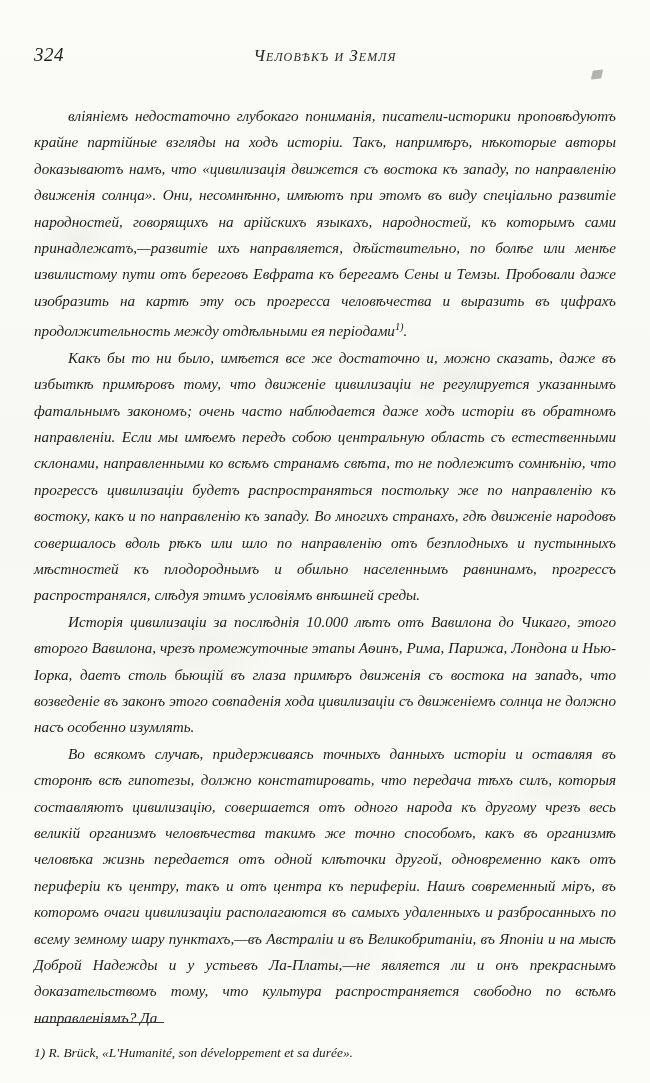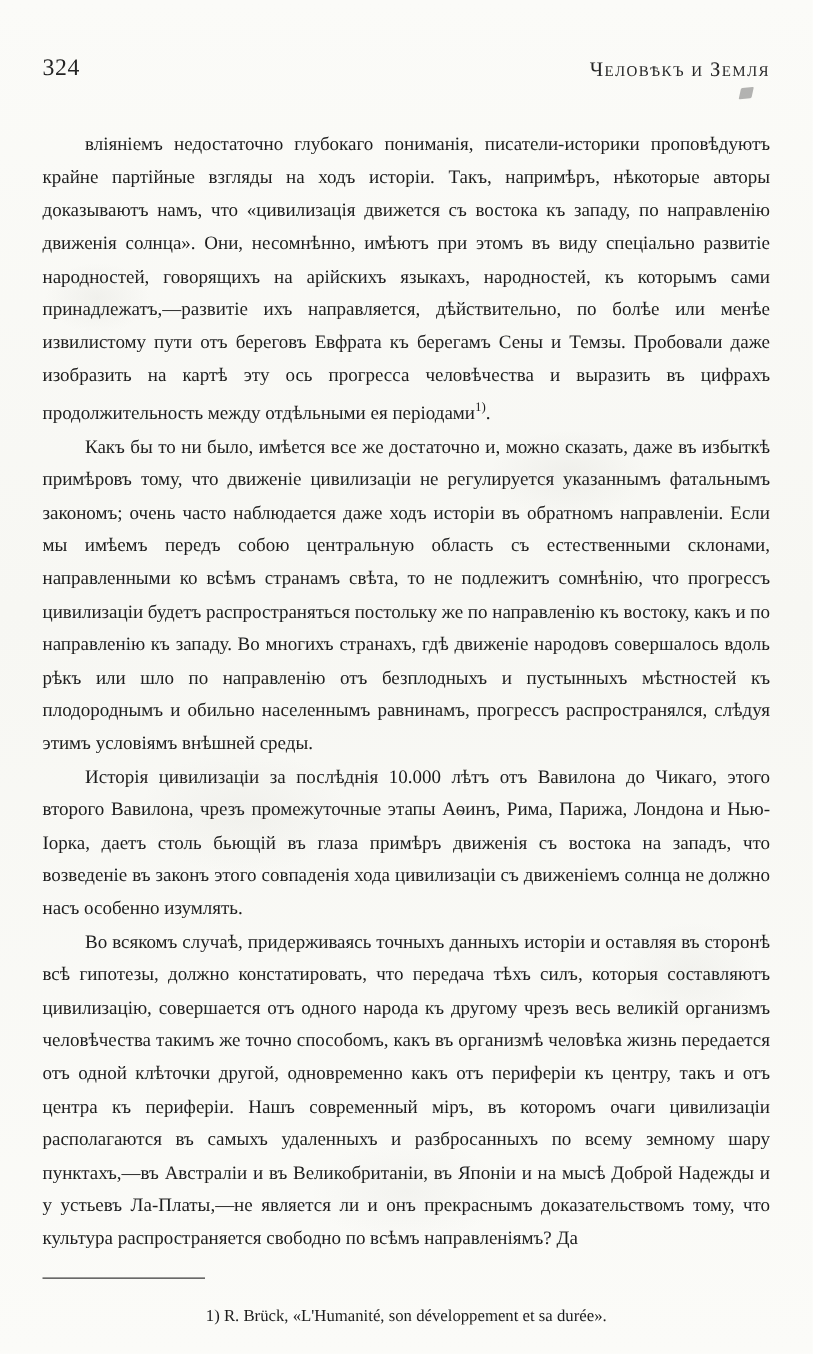--- a/index.html
+++ b/index.html
@@ -25,39 +25,40 @@
       radial-gradient(ellipse 120px 70px at 30% 60%, rgba(150,150,140,0.08), rgba(150,150,140,0) 70%),
       radial-gradient(ellipse 80px 60px at 85% 72%, rgba(150,150,140,0.08), rgba(150,150,140,0) 70%),
       radial-gradient(ellipse 110px 60px at 50% 88%, rgba(150,150,140,0.07), rgba(150,150,140,0) 70%),
       linear-gradient(180deg, #fbfbf8 0%, #f7f7f3 45%, #fbfbf8 100%);
   }
   .content {
     position: absolute;
     left: 0; top: 0; right: 0; bottom: 0;
     padding: 0 34px;
     box-sizing: border-box;
+    font-style: italic;
   }
   .header {
     position: relative;
     height: 58px;
     margin-top: 44px;
   }
   .folio {
     position: absolute;
     left: 0;
     top: 0;
     font-size: 19px;
     letter-spacing: 0.5px;
     color: #232323;
   }
   .running-title {
     position: absolute;
     left: 0; right: 0;
     top: 2px;
-    text-align: right;
+    text-align: center;
     font-size: 16.5px;
     letter-spacing: 1.1px;
     font-variant: small-caps;
     color: #262626;
   }
   .corner-mark {
     position: absolute;
     right: 14px;
     top: 26px;
     width: 10px;
@@ -86,21 +87,21 @@
     height: 1px;
     background: #3a3a3a;
   }
   .footnote {
     position: absolute;
     left: 34px;
     right: 34px;
     bottom: 20px;
     font-size: 13.4px;
     line-height: 20px;
-    text-align: center;
+    text-align: left;
     color: #1d1d1d;
   }
   sup {
     font-size: 0.68em;
     vertical-align: super;
   }
 </style>
 </head>
 <body>
 

